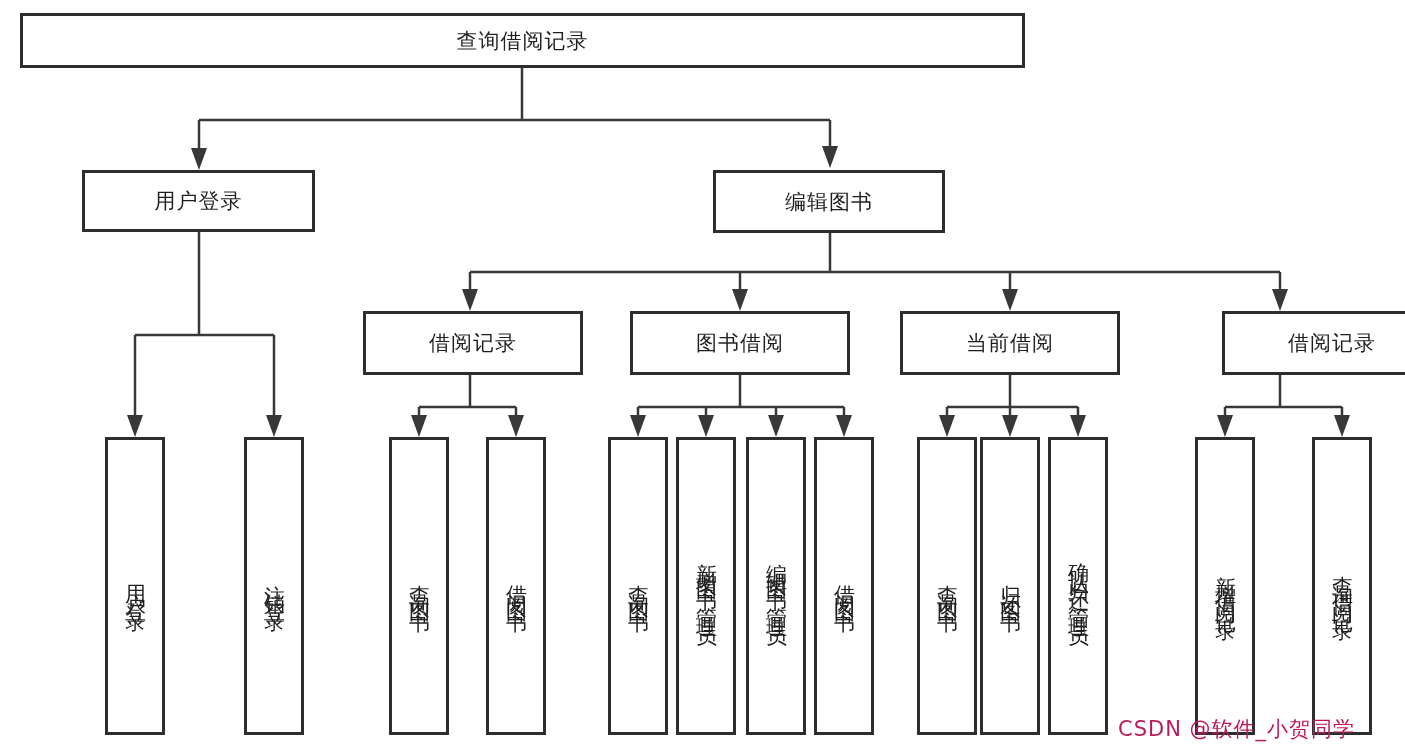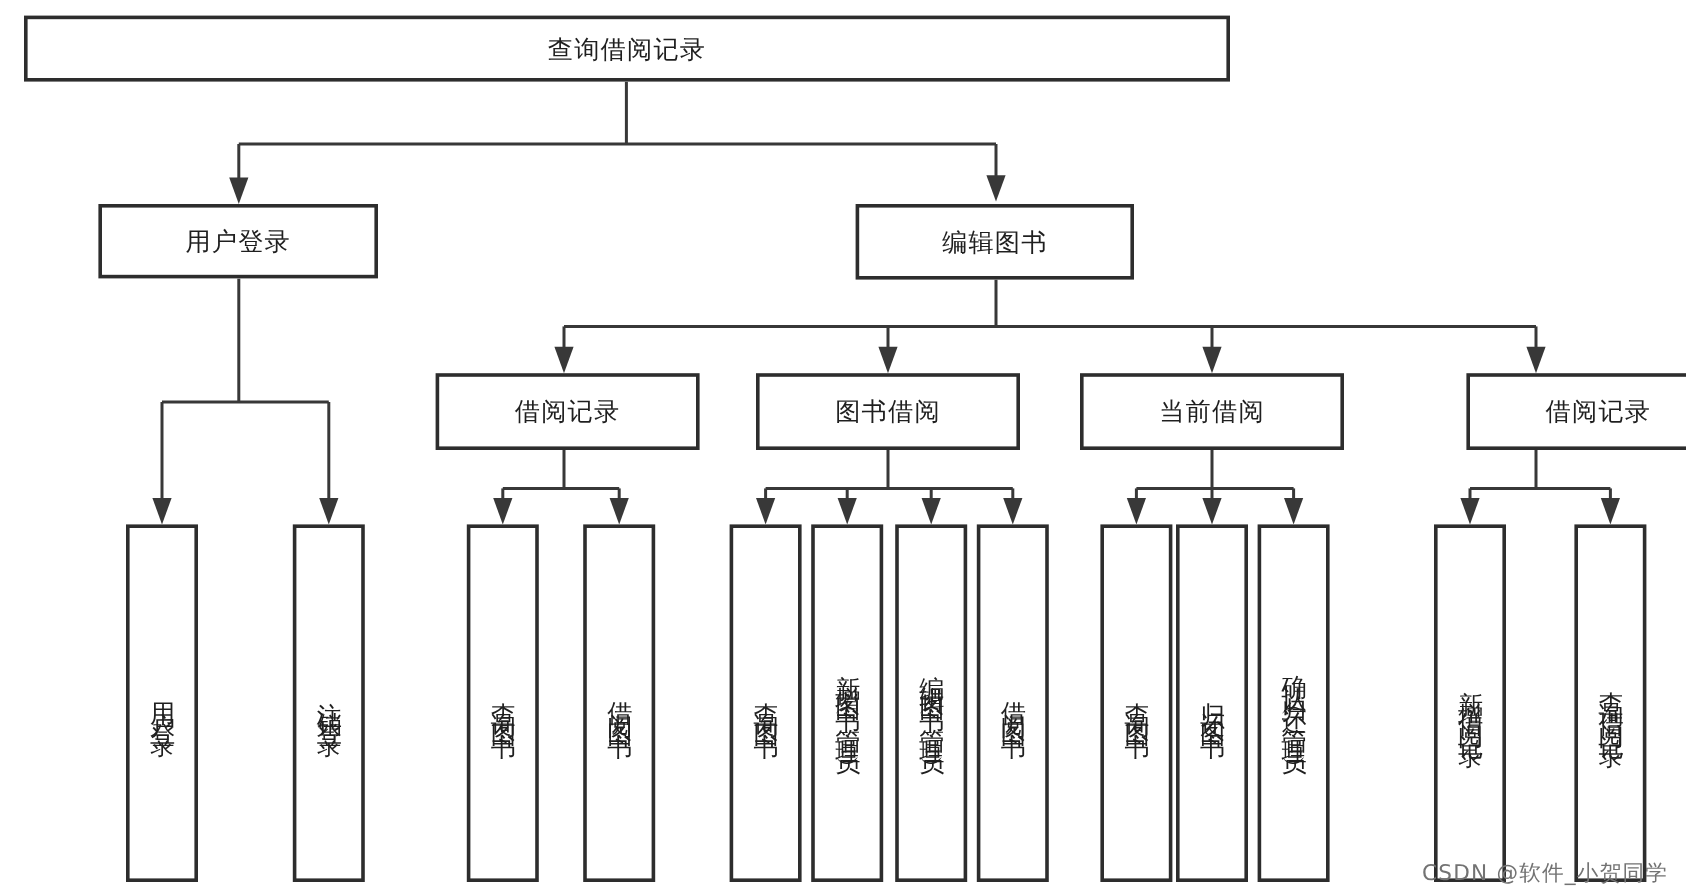--- a/index.html
+++ b/index.html
@@ -40,25 +40,25 @@
   .leaf .v-label {
     writing-mode: vertical-rl;
     text-orientation: mixed;
     font-size: 21px;
     letter-spacing: 9px;
     line-height: 1;
     white-space: nowrap;
   }
   .watermark {
     position: absolute;
-    left: 1185px;
+    left: 1118px;
     top: 715px;
     z-index: 3;
-    font-size: 18px;
-    color: #737373;
+    font-size: 21px;
+    color: #be185d;
     letter-spacing: 1px;
     white-space: nowrap;
   }
 </style>
 </head>
 <body>
 
 <div class="canvas">
 
   <svg class="wires" width="1405" height="747" viewBox="0 0 1405 747">

